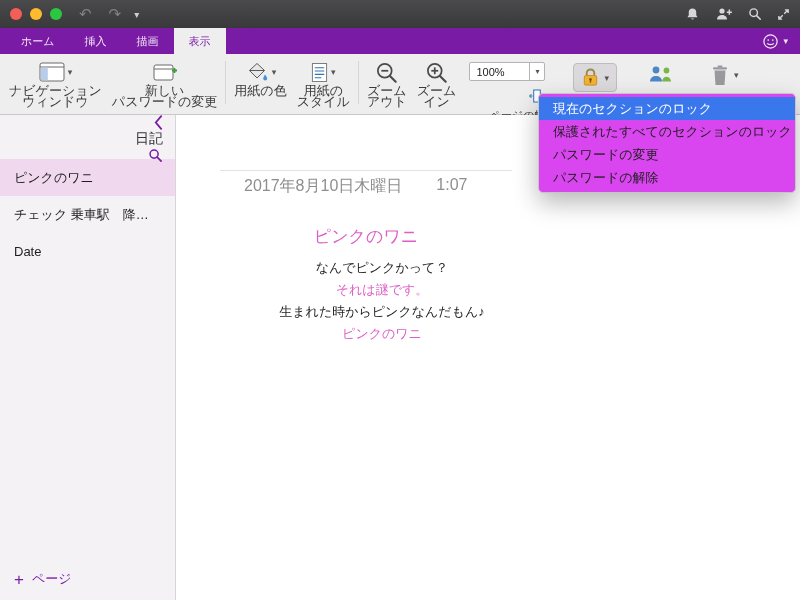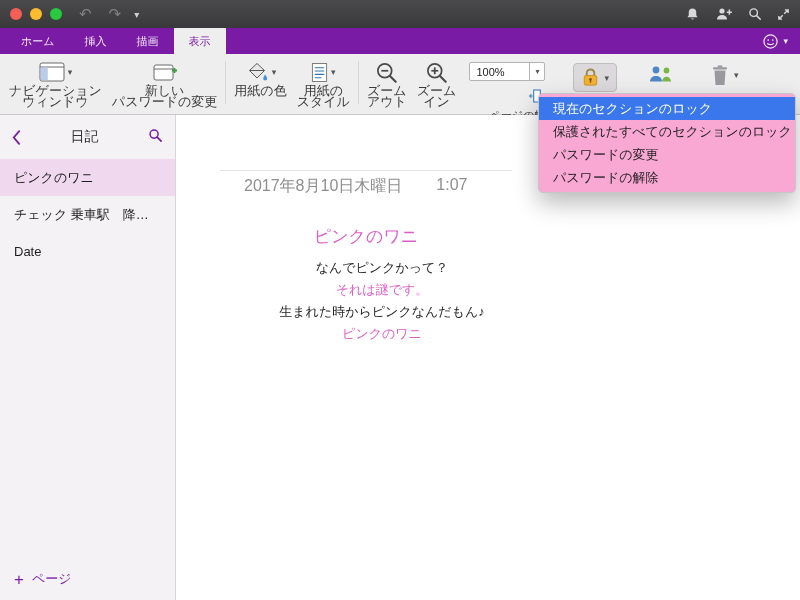--- a/index.html
+++ b/index.html
@@ -40,30 +40,30 @@
     display:flex; align-items:center; font-size:11px; color:#222; padding-left:6px; }
   .combo .cc { margin-left:auto; border-left:1px solid #b5b3b5; height:100%; width:15px;
     display:flex; align-items:center; justify-content:center; font-size:8px; color:#555; }
   .fitrow { display:flex; align-items:flex-end; gap:5px; margin:8px 0 0 -6px; font-size:11px; color:#3a3a3a; white-space:nowrap;flex-direction:column; }
   .lockbtn { display:flex; align-items:center; gap:4px; margin:6px 0 0 26px; padding:3px 7px;
     background:#dbd9db; border:1px solid #bfbdbf; border-radius:4px; }
   .peoplebtn { margin:7px 0 0 30px; }
   .trashbtn { display:flex; align-items:center; gap:4px; margin:6px 0 0 36px; }
 
   
-  .menu { position:absolute; left:538px; top:93px; width:258px; background:#f9a8d4;
+  .menu { position:absolute; left:538px; top:93px; width:258px; background:#d946ef;
     border:1px solid #c6c6c6; border-radius:5px; box-shadow:0 10px 24px rgba(0,0,0,.28);
     padding:3px 0; z-index:50; }
   .mitem { height:23px; display:flex; align-items:center; padding-left:14px; font-size:13px; color:#1f1f1f; }
   .mitem.hl { background:#3b77ec; color:#fff; }
 
   
   .sidebar { position:absolute; top:115px; left:0; width:176px; bottom:0; background:#f5f2f5;
     border-right:1px solid #d8d5d8; }
-  .sb-head { height:44px; display:flex; align-items:center; padding:0 12px; }
+  .sb-head { height:44px; display:flex; align-items:flex-end; padding:0 12px;flex-direction:column; }
   .sb-back { color:#7a1ba5; display:flex; align-items:center; }
   .sb-title { flex:1; text-align:center; font-size:14px; color:#333; }
   .sb-item { height:37px; display:flex; align-items:center; padding:0 14px; font-size:13px; color:#1e1e1e;
     white-space:nowrap; overflow:hidden; }
   .sb-item.sel { background:#f0d9ef; }
   .addpage { position:absolute; bottom:12px; left:14px; display:flex; align-items:center; gap:8px;
     color:#7a1ba5; font-size:13px; }
   .addpage .plus { font-size:17px; line-height:17px; }
 
   

